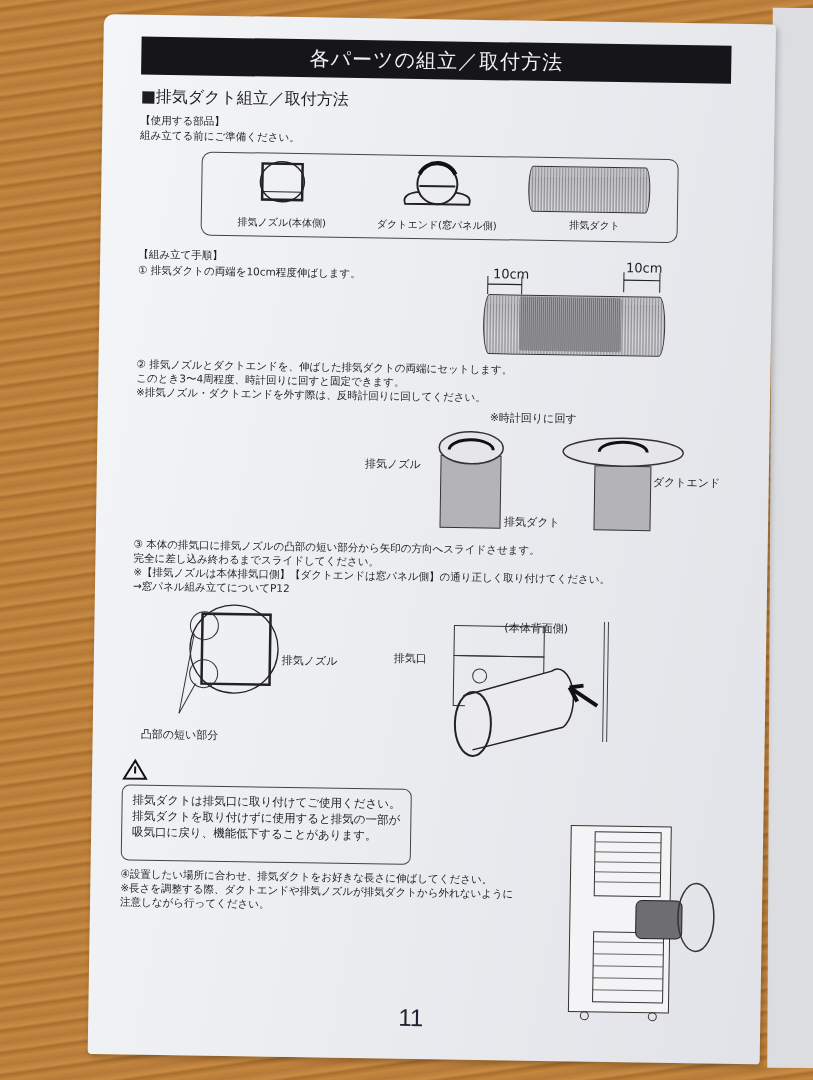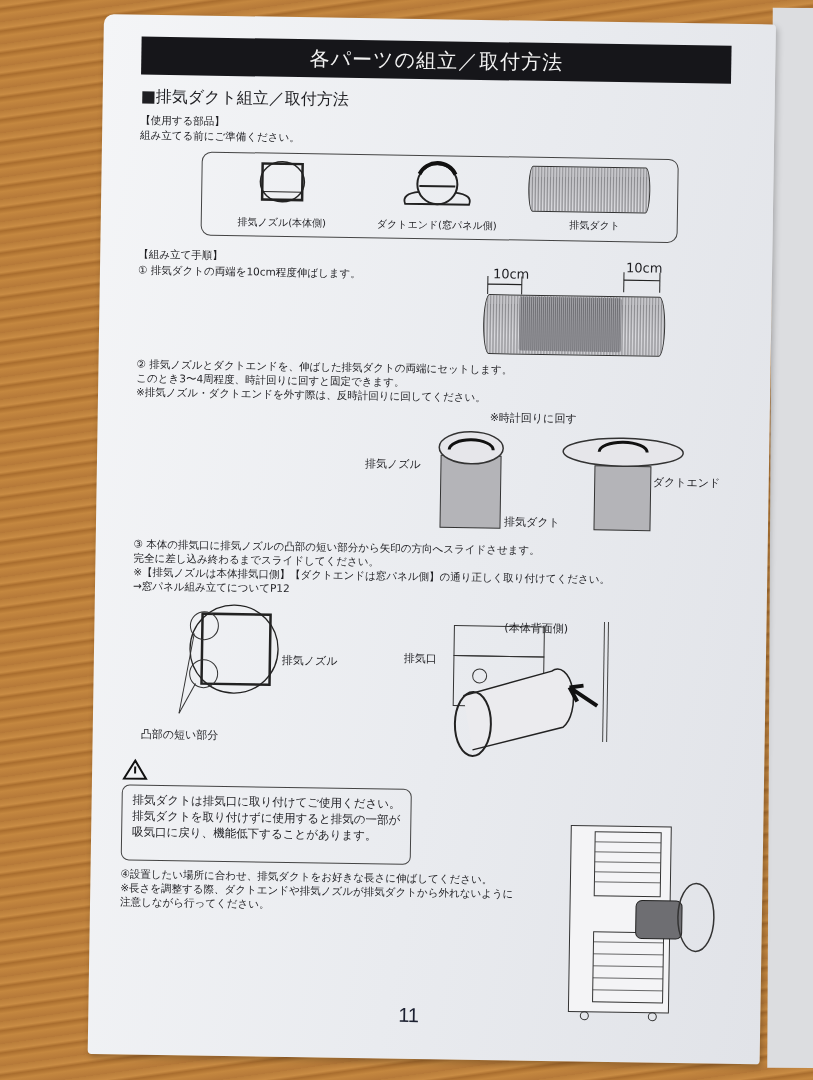--- a/index.html
+++ b/index.html
@@ -37,21 +37,21 @@
   .duct {
     position:absolute; background: repeating-linear-gradient(90deg, #8a8a8e 0px, #d8d8dc 1.5px, #9a9a9e 3px);
     border:1.2px solid #333; border-radius:6px / 30px;
   }
   .duct.dense { background: repeating-linear-gradient(90deg, #6d6d72 0px, #a0a0a5 1px, #707075 2px); }
   .callout { position:absolute; font-size:11px; }
   .warn-box {
     position:absolute; left:30px; top:770px; width:268px; height:62px;
     border:1.5px solid #444; border-radius:8px; padding:6px 10px; font-size:11.5px; line-height:16px;
   }
-  .page-number { position:absolute; left:310px; top:985px; font-size:20px; color:#1c2030; font-family:"Liberation Sans", sans-serif; }
+  .page-number { position:absolute; left:310px; top:985px; font-size:24px; color:#1c2030; font-family:"Liberation Sans", sans-serif; }
   svg { position:absolute; overflow:visible; }
 </style>
 </head>
 <body>
 
 <div class="page-next"></div>
 
 <div class="page">
 
   <div class="header-bar">各パーツの組立／取付方法</div>
@@ -136,21 +136,21 @@
   <svg width="200" height="160" style="left:350px;top:600px;">
     <rect x="10" y="6" width="90" height="30" fill="none" stroke="#333"></rect>
     <rect x="10" y="36" width="90" height="50" fill="none" stroke="#333"></rect>
     <circle cx="36" cy="56" r="7" fill="none" stroke="#333"></circle>
     <path d="M20 76 L108 50 A16 30 0 0 1 120 106 L30 130" fill="#ebebee" stroke="#222" stroke-width="1.5"></path>
     <ellipse cx="30" cy="104" rx="18" ry="32" fill="none" stroke="#222" stroke-width="2"></ellipse>
     <line x1="160" y1="0" x2="160" y2="120" stroke="#444"></line>
     <line x1="164" y1="0" x2="164" y2="120" stroke="#444"></line>
     <path d="M154 84 L126 66 M126 66 L134 80 M126 66 L140 64" stroke="#111" stroke-width="4" fill="none"></path>
   </svg>
-  <div class="callout" style="left:310px;top:632px;text-align:right;">排気口</div>
+  <div class="callout" style="left:300px;top:632px;text-align:right;">排気口</div>
 
   <svg width="26" height="22" style="left:30px;top:744px;">
     <path d="M13 2 L24 20 L2 20 Z" fill="none" stroke="#111" stroke-width="2"></path>
     <line x1="13" y1="8" x2="13" y2="15" stroke="#111" stroke-width="2"></line>
   </svg>
   <div class="warn-box">
     <div>排気ダクトは排気口に取り付けてご使用ください。</div>
     <div>排気ダクトを取り付けずに使用すると排気の一部が</div>
     <div>吸気口に戻り、機能低下することがあります。</div>
   </div>

